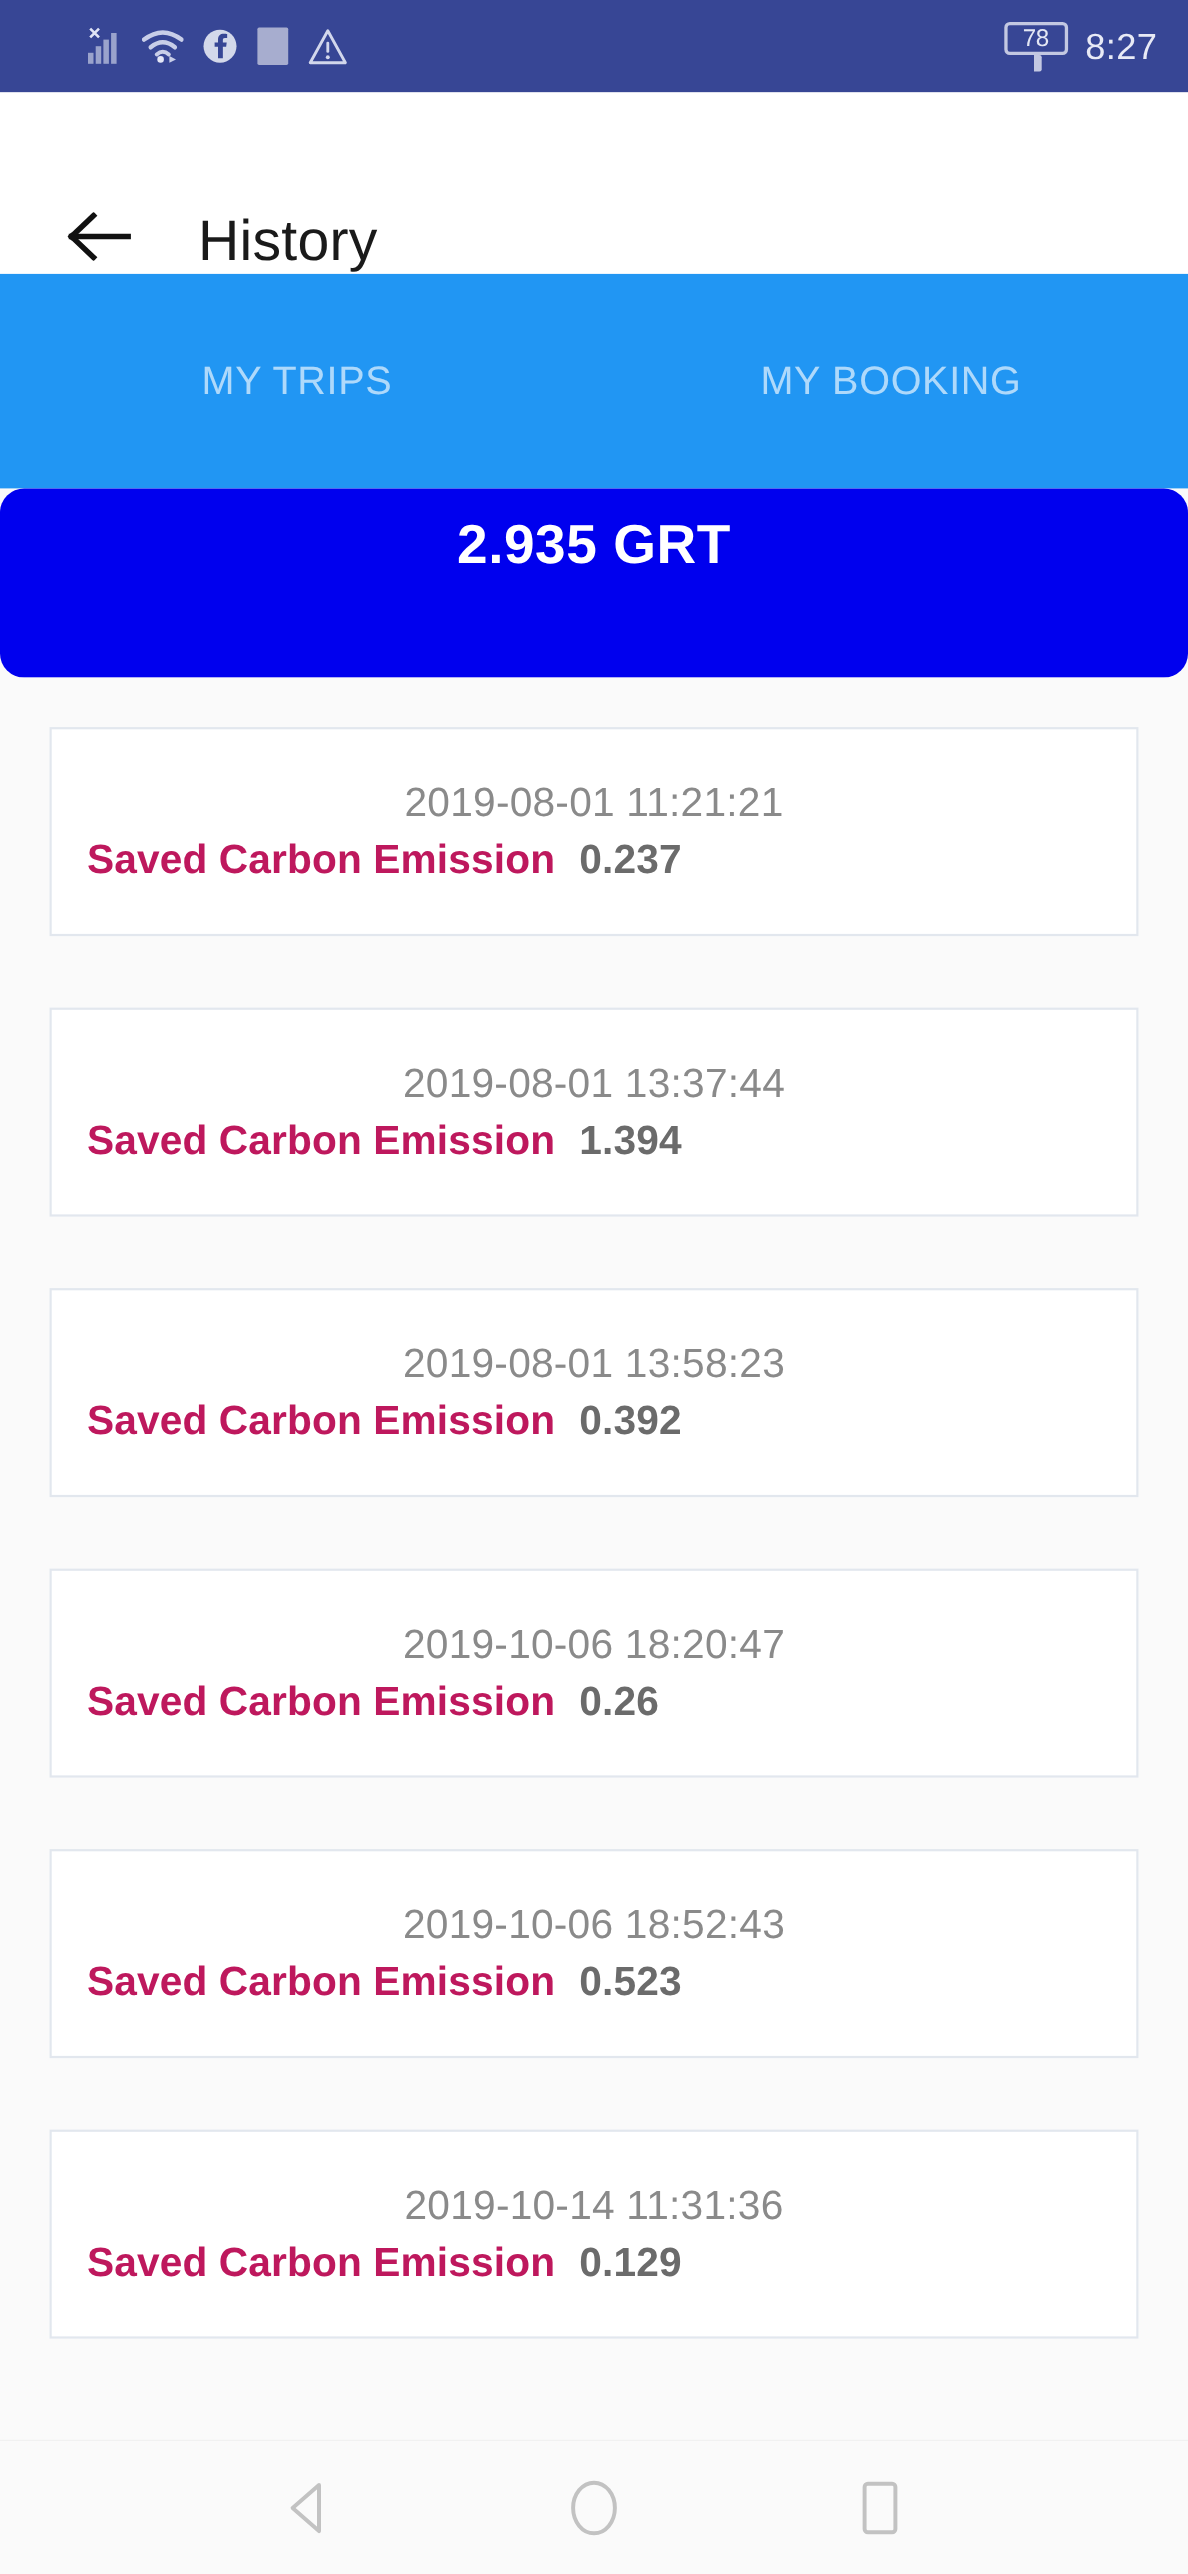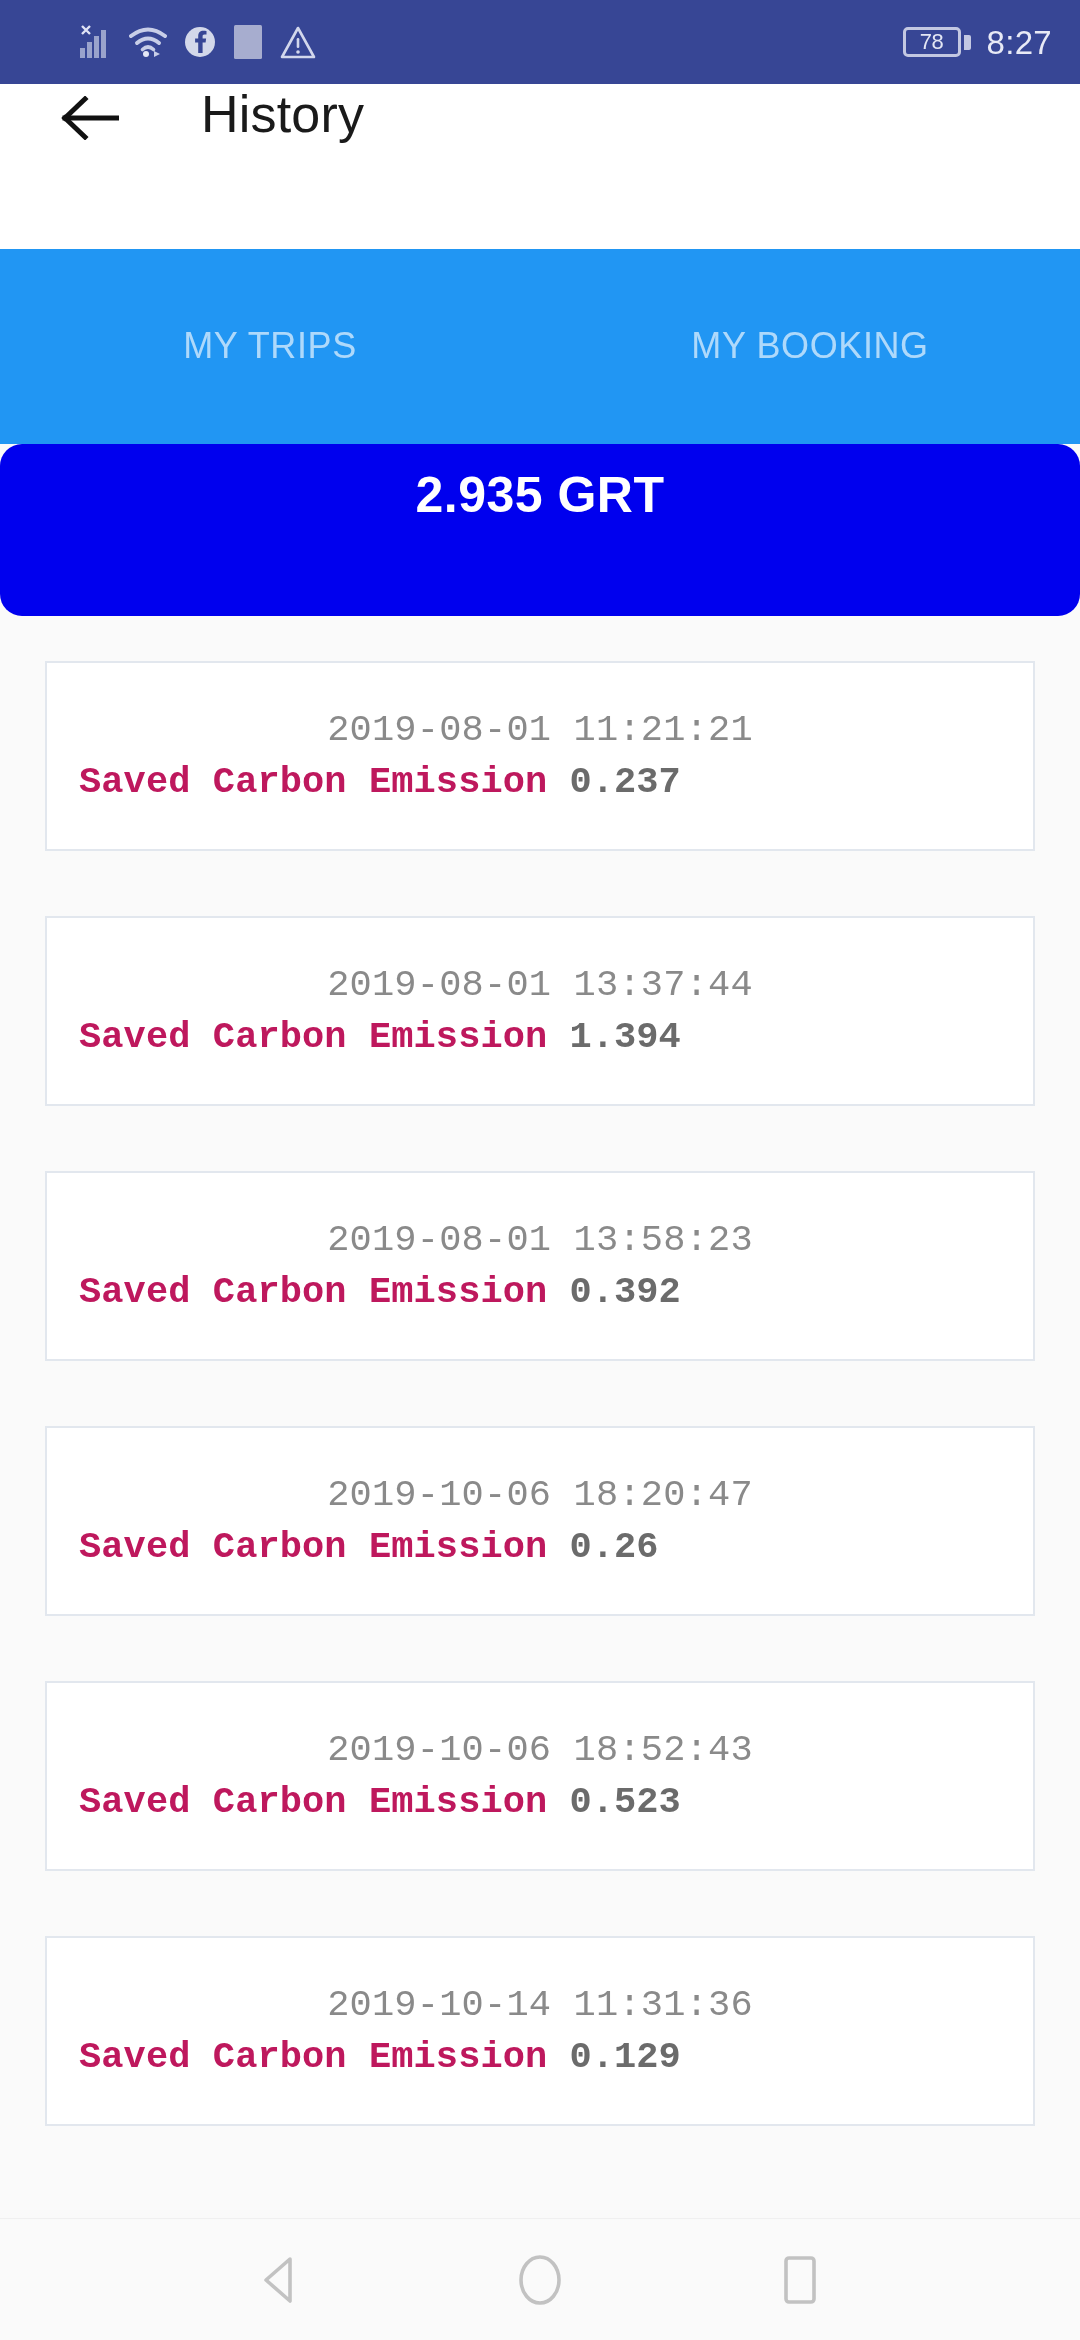--- a/index.html
+++ b/index.html
@@ -40,20 +40,21 @@
     margin-left: auto;
     display: flex;
     align-items: center;
     gap: 16px;
   }
   .sb-icon { display: block; }
 
   .battery-wrap {
     display: flex;
     align-items: center;
+    flex-direction: column;
   }
   .battery-body {
     width: 58px;
     height: 30px;
     border: 3px solid #c3c8e2;
     border-radius: 5px;
     display: flex;
     align-items: center;
     justify-content: center;
   }
@@ -76,24 +77,23 @@
     color: #e8eaf6;
     letter-spacing: 0.3px;
     line-height: 1;
   }
 
   
   .app-bar {
     height: 165px;
     background: #ffffff;
     display: flex;
-    align-items: flex-start;
+    align-items: flex-end;
     padding-left: 56px;
     flex: 0 0 165px;
-    gap: 21px;
   }
   .back-btn {
     width: 68px;
     height: 68px;
     display: flex;
     align-items: center;
     justify-content: center;
     cursor: pointer;
   }
   .page-title {
@@ -175,21 +175,20 @@
   .entry-card {
     background: #ffffff;
     border: 2px solid #e2e7ee;
     height: 190px;
     margin-bottom: 65px;
     padding: 0 32px;
     display: flex;
     flex-direction: column;
     justify-content: center;
     cursor: pointer;
-    font-family: Liberation Mono, monospace;
   }
   .entry-timestamp {
     font-size: 37px;
     color: #8a8a8a;
     text-align: center;
     letter-spacing: 0.2px;
     margin-bottom: 10px;
   }
   .entry-row {
     display: flex;

